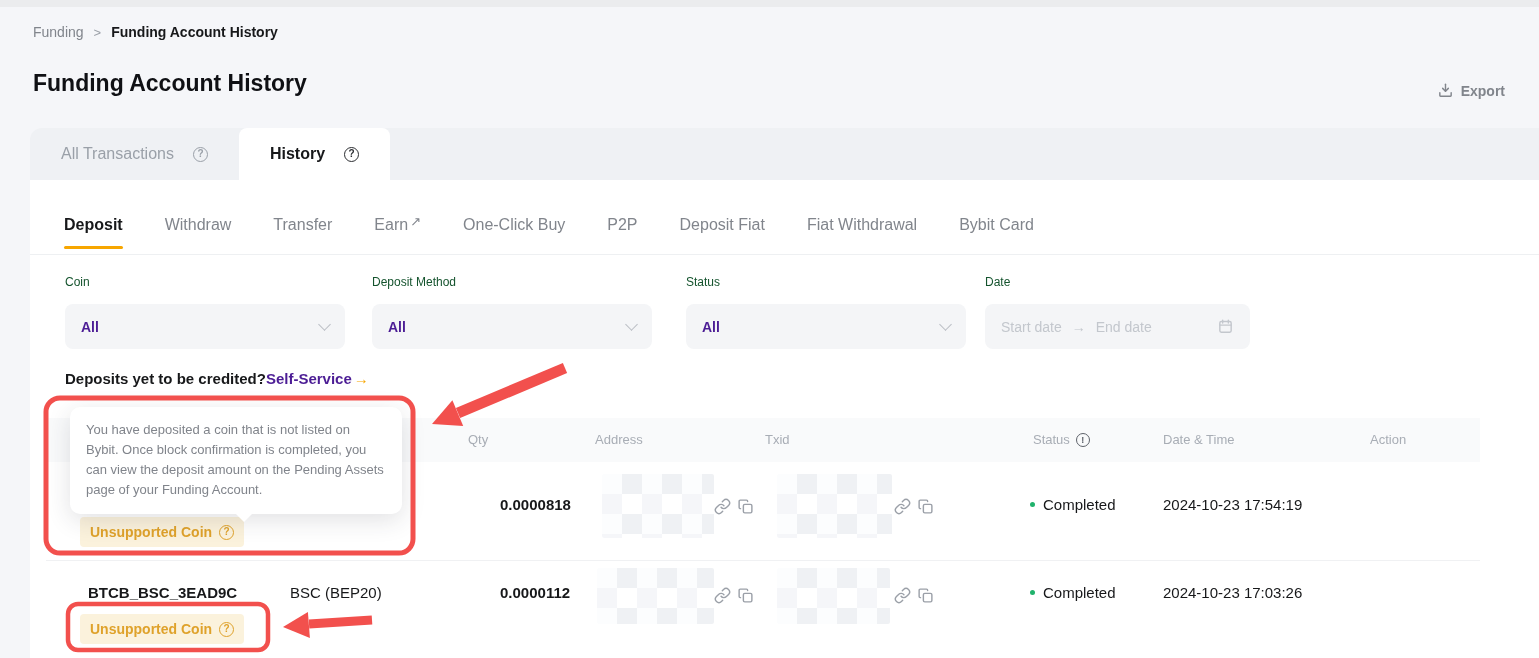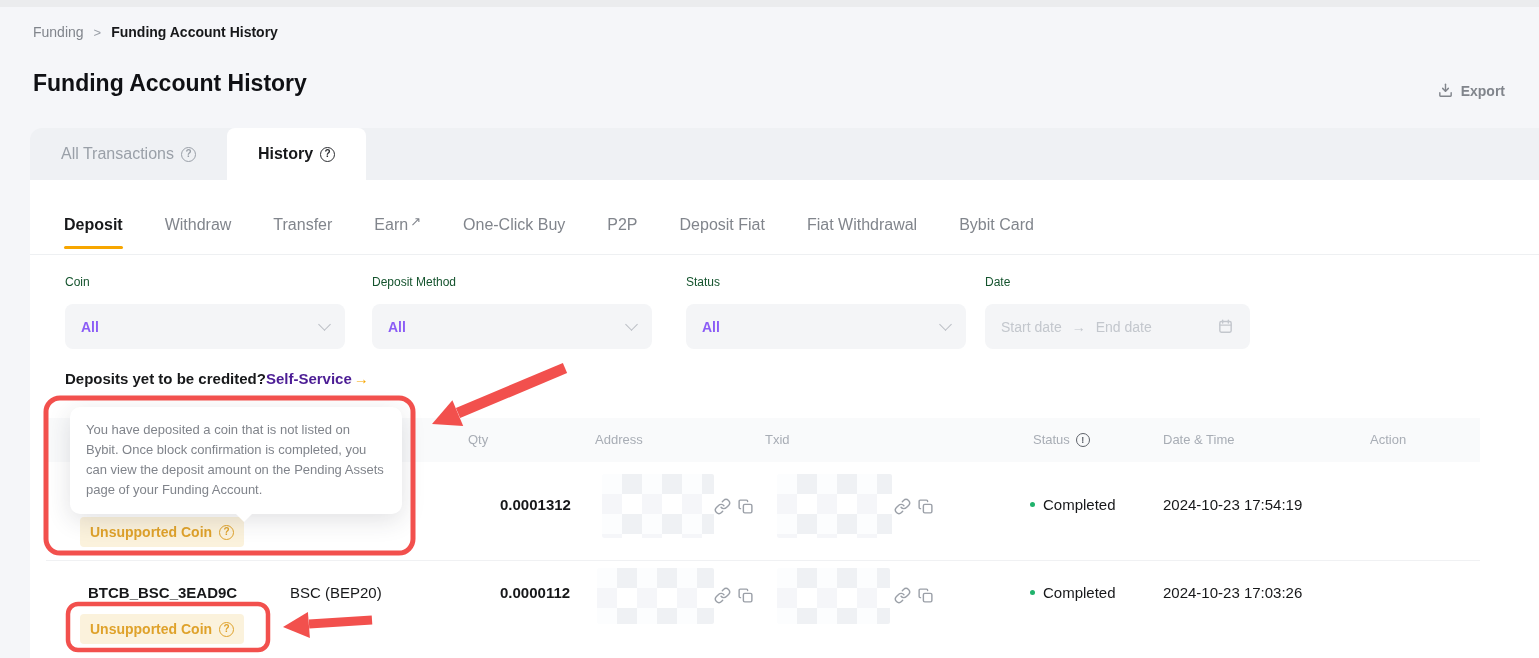--- a/index.html
+++ b/index.html
@@ -16,40 +16,40 @@
   .crumb-sep{color:#9ba0a8;font-size:13px}
   .crumb-current{color:#17181a;font-weight:600}
   
   .page-title{position:absolute;left:33px;top:70px;font-size:23px;font-weight:700;color:#0f1014}
   .export-btn{position:absolute;right:34px;top:82px;display:flex;align-items:center;gap:7px;
     color:#81858c;font-size:14px;font-weight:600;cursor:pointer}
   .export-btn svg{stroke:#81858c}
   
   .tabstrip{position:absolute;left:30px;top:128px;right:0;height:52px;background:#eff1f4;
     border-radius:12px 0 0 0;display:flex;align-items:stretch}
-  .tab{display:flex;align-items:center;gap:7px;padding:0 31px;font-size:16px;color:#9aa0a8;cursor:pointer}
+  .tab{display:flex;align-items:center;gap:19px;padding:0 31px;font-size:16px;color:#9aa0a8;cursor:pointer}
   .tab.active{background:#fff;color:#17181a;font-weight:700;border-radius:8px 8px 0 0}
   .qcircle{display:inline-flex;align-items:center;justify-content:center;width:15px;height:15px;
     border:1.4px solid #9aa0a8;border-radius:50%;font-size:10px;font-weight:600;color:#9aa0a8;line-height:1}
   .tab.active .qcircle{border-color:#2b2d31;color:#2b2d31}
   
   .card{position:absolute;left:30px;top:180px;right:0;bottom:0;background:#fff}
   
   .subtabs{position:absolute;left:34px;top:36px;display:flex;gap:42px;font-size:16px;align-items:flex-start}
   .subtab{color:#81858c;cursor:pointer;position:relative;white-space:nowrap}
   .subtab.active{color:#17181a;font-weight:700}
   .subtab.active::after{content:"";position:absolute;left:0;right:0;bottom:-15px;height:3px;background:#f7a600;border-radius:2px}
   .ext-arrow{font-size:13px;color:#81858c;margin-left:2px;position:relative;top:-4px}
   .subtab-divider{position:absolute;left:0;right:0;top:74px;height:1px;background:#eef0f2}
   
   .filter{position:absolute;top:95px}
   .filter-label{font-size:12px;color:#14532d}
   .filter-box{margin-top:15px;height:45px;background:#f4f5f7;border-radius:8px;display:flex;
     align-items:center;padding:0 16px;font-size:14px;cursor:pointer}
-  .filter-value{font-weight:600;color:#8b5cf6;flex:1}
+  .filter-value{font-weight:600;color:#4c1d95;flex:1}
   .chev{width:9px;height:9px;border-right:1.6px solid #b9bdc4;border-bottom:1.6px solid #b9bdc4;
     transform:rotate(45deg);margin-top:-4px}
   .f-coin{left:35px;width:280px}.f-method{left:342px;width:280px}.f-status{left:656px;width:280px}
   .f-date{left:955px;width:265px}
   .ph{color:#c3c7cd}
   .range-arrow{color:#c3c7cd;margin:0 10px;font-size:14px}
   .cal{margin-left:auto;display:flex}
   
   .notice{position:absolute;left:35px;top:190px;font-size:15px;font-weight:600;display:flex;align-items:center}
   .notice-link{color:#4c1d95;cursor:pointer}
@@ -183,21 +183,21 @@
       <span>Status</span>
       <span class="icircle">!</span>
     </div>
     <div class="th" style="left:1117px">Date &amp; Time</div>
     <div class="th" style="left:1324px">Action</div>
   </div>
 
   <div>
     <div class="cell c-coin" style="left:58px;top:316px">BTCB_BSC_3EAD9C</div>
     <div class="cell c-chain" style="left:260px;top:316px">BSC (BEP20)</div>
-    <div class="cell c-qty" style="left:470px;top:316px">0.0001312</div>
+    <div class="cell c-qty" style="left:470px;top:316px">0.0000818</div>
     <div class="mosaic" style="left:572px;top:294px;width:112px;height:64px"></div>
     <div class="mini-icon" style="left:684px;top:318px">
       <svg viewBox="0 0 24 24" fill="none" stroke-width="2" stroke-linecap="round">
           <path d="M10 13a5 5 0 0 0 7.54.54l3-3a5 5 0 0 0-7.07-7.07l-1.72 1.71"></path>
           <path d="M14 11a5 5 0 0 0-7.54-.54l-3 3a5 5 0 0 0 7.07 7.07l1.71-1.71"></path>
         </svg>
     </div>
     <div class="mini-icon" style="left:707px;top:318px">
       <svg viewBox="0 0 24 24" fill="none" stroke-width="2" stroke-linecap="round" stroke-linejoin="round">
           <rect x="9" y="9" width="12" height="12" rx="2"></rect>

